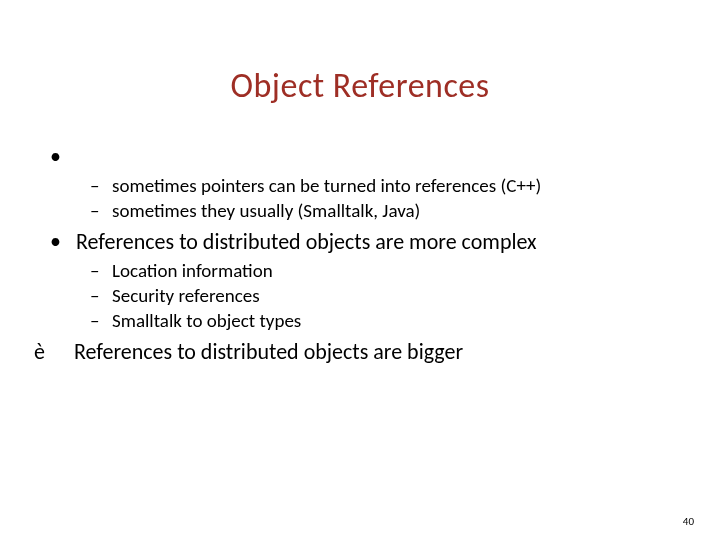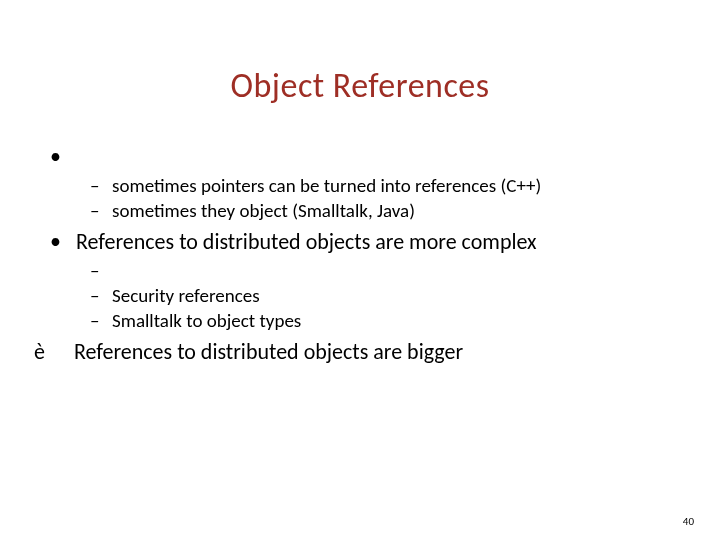--- a/index.html
+++ b/index.html
@@ -96,33 +96,34 @@
     <div class="bullet-l1">
       <span class="marker">•</span>
     </div>
     <div class="sub-group">
       <div class="bullet-l2">
         <span class="marker">–</span>
         <span>sometimes pointers can be turned into references (C++)</span>
       </div>
       <div class="bullet-l2">
         <span class="marker">–</span>
-        <span>sometimes they object (Smalltalk, Java)</span>
+        <span>sometimes they usually (Smalltalk, Java)</span>
       </div>
     </div>
   </div>
 
   <div class="group">
     <div class="bullet-l1">
       <span class="marker">•</span>
       <span>References to distributed objects are more complex</span>
     </div>
     <div class="sub-group">
       <div class="bullet-l2">
         <span class="marker">–</span>
+        <span>Location information</span>
       </div>
       <div class="bullet-l2">
         <span class="marker">–</span>
         <span>Security references</span>
       </div>
       <div class="bullet-l2">
         <span class="marker">–</span>
         <span>Smalltalk to object types</span>
       </div>
     </div>

